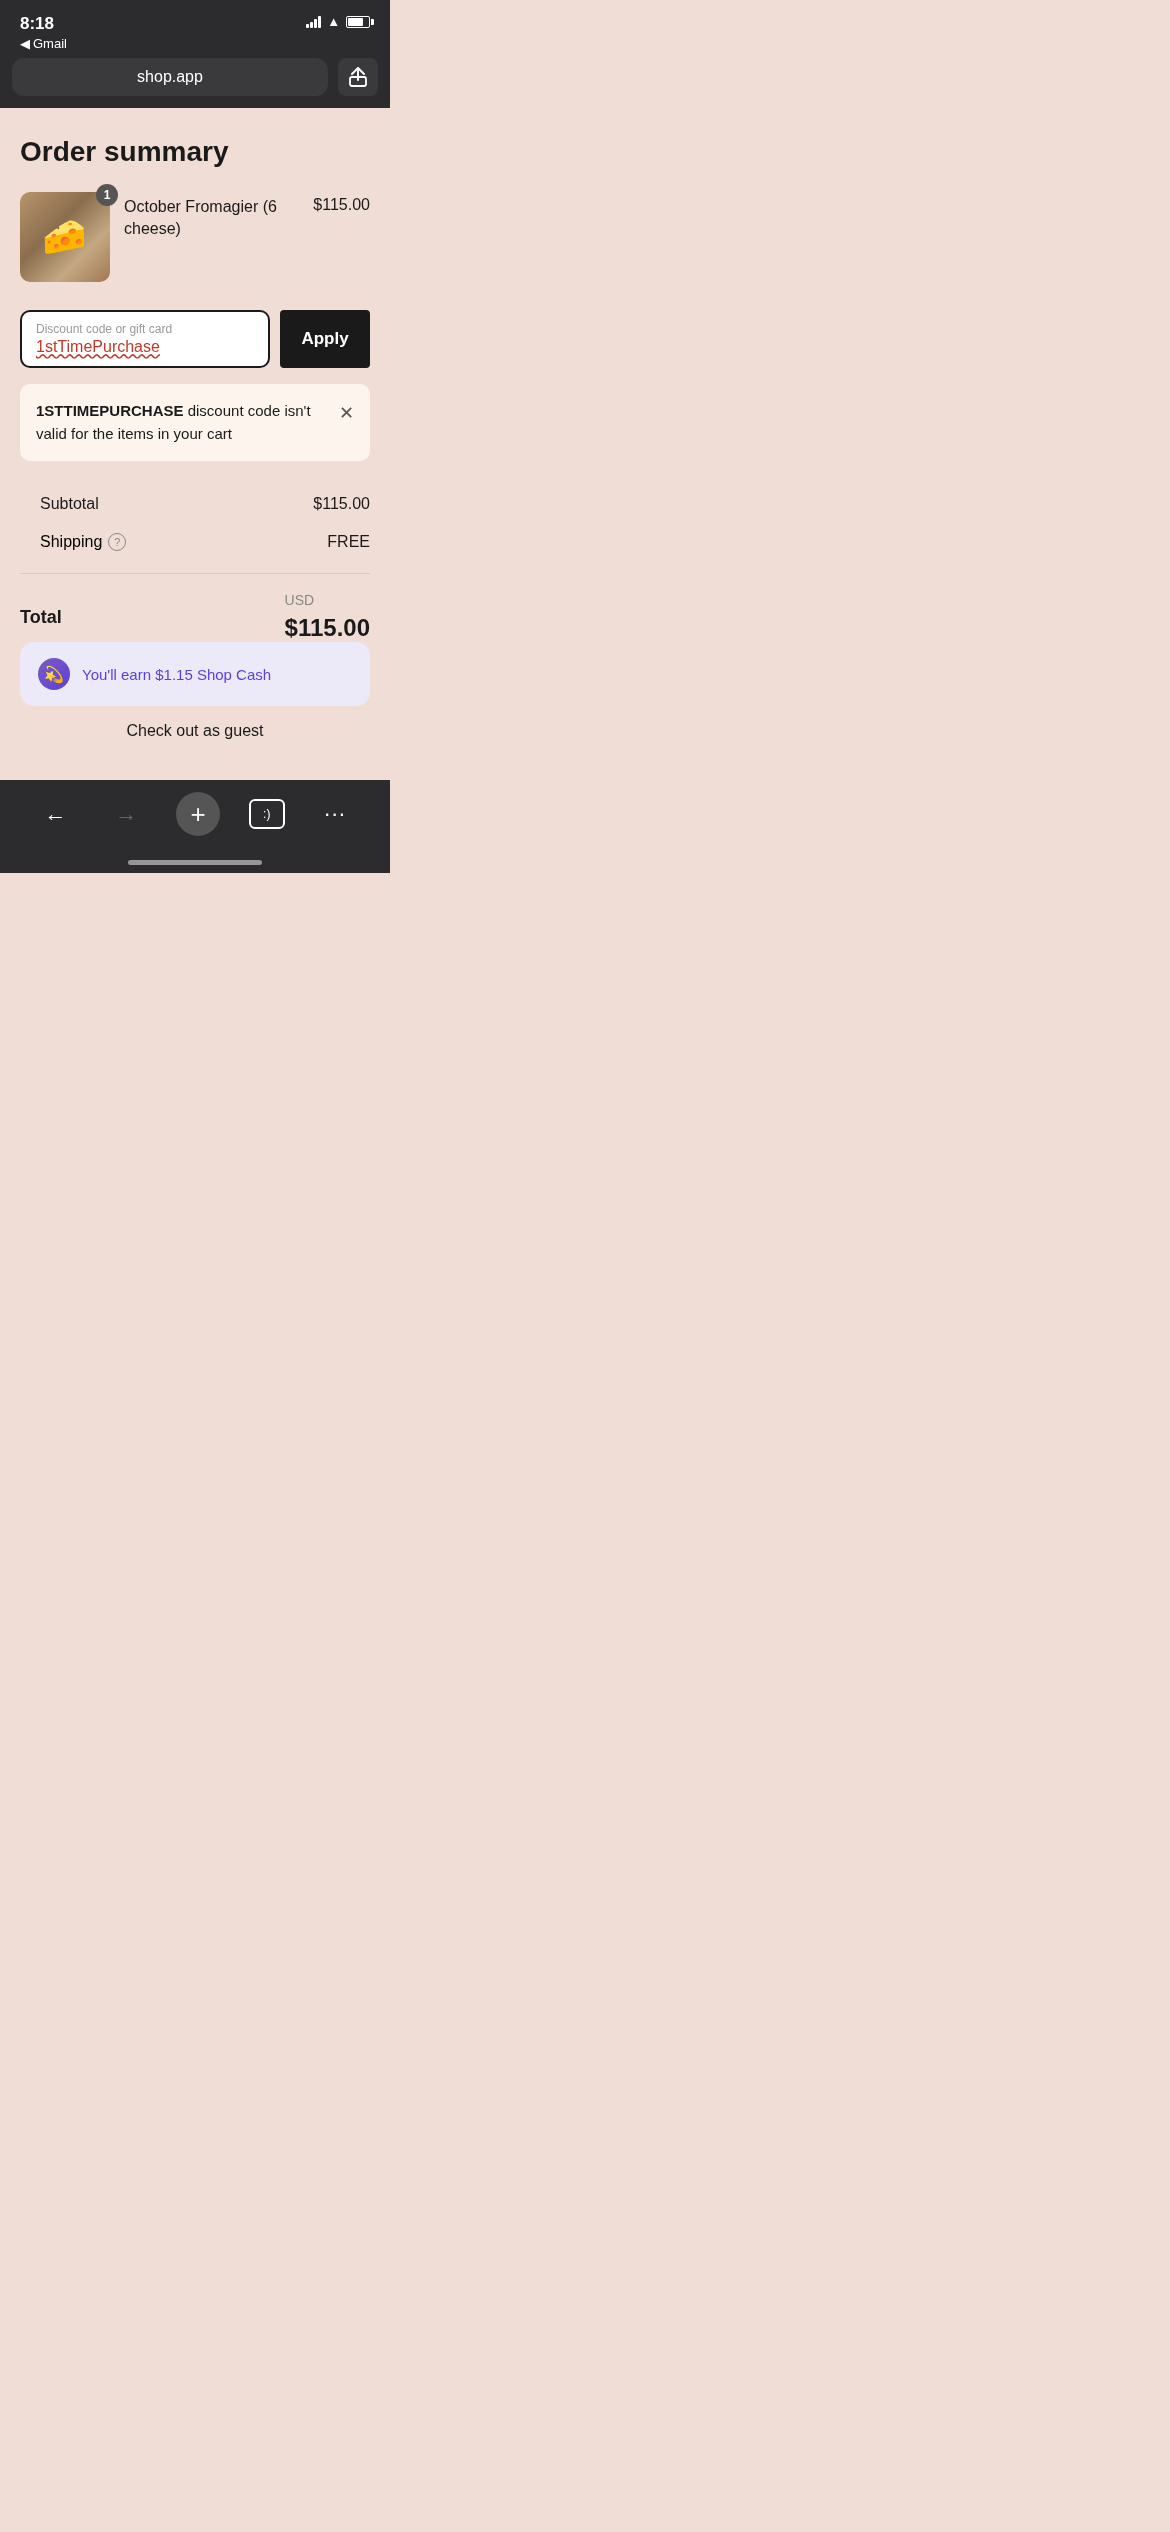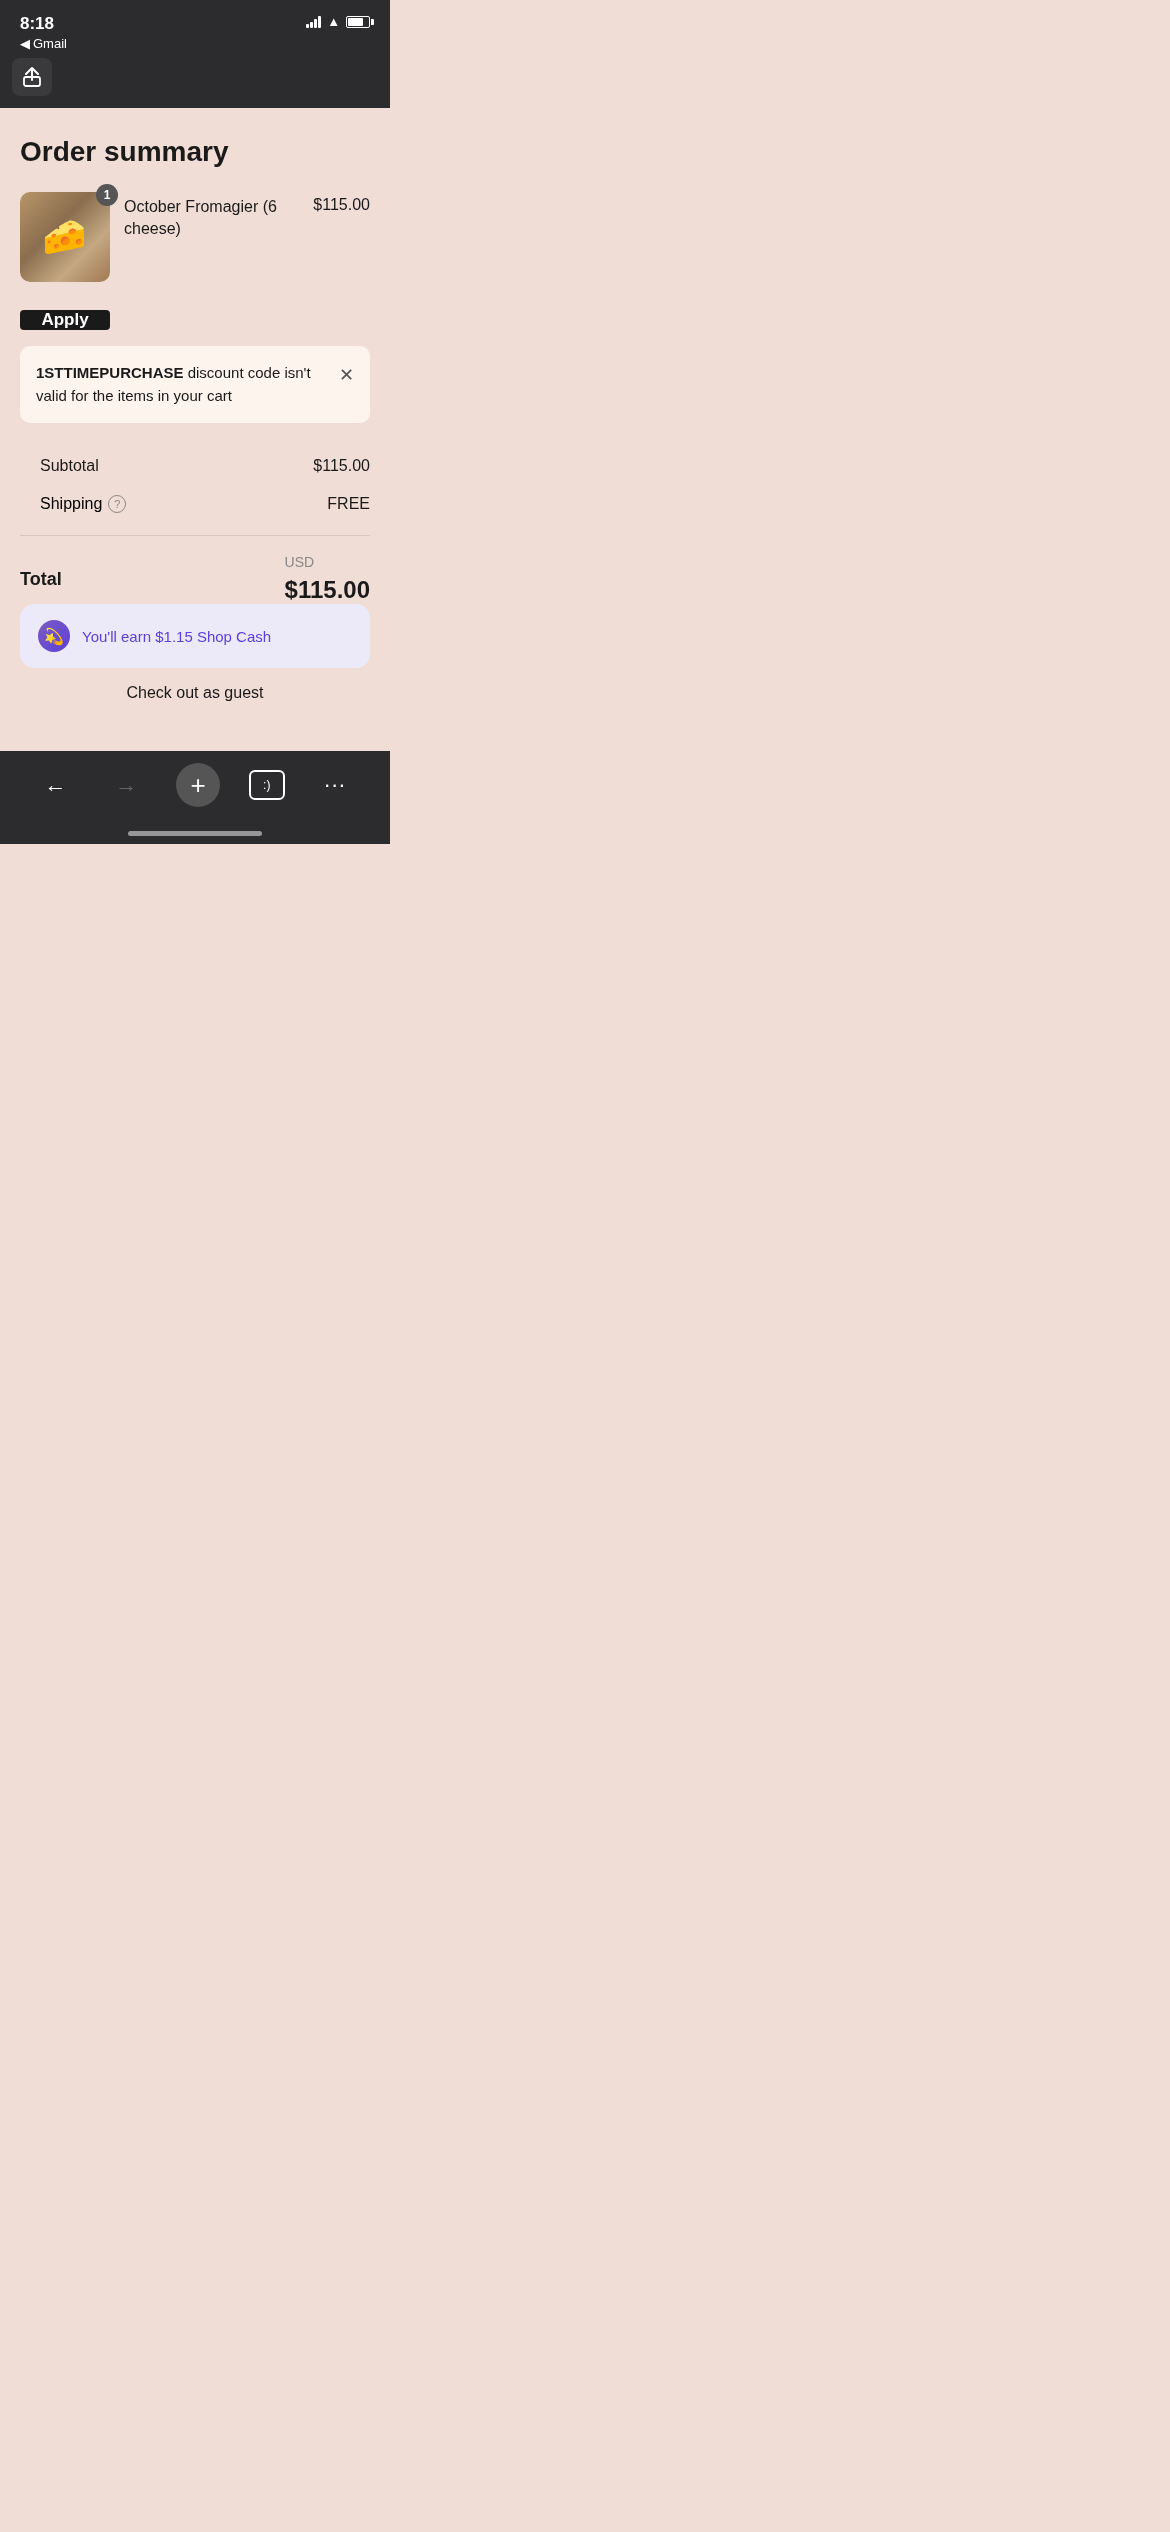--- a/index.html
+++ b/index.html
@@ -462,20 +462,23 @@
       <span style="height:12px;"></span>
     </div>
     <span class="wifi-icon">▲</span>
     <div class="battery-icon">
       <div class="battery-fill"></div>
     </div>
   </div>
 </div>
 
 <div class="browser-bar">
+  <div class="url-bar">
+    <span class="url-text">shop.app</span>
+  </div>
   <button class="share-btn">
     <svg width="18" height="20" viewBox="0 0 18 20" fill="none" xmlns="http://www.w3.org/2000/svg">
       <path d="M9 1v12M3 7l6-6 6 6" stroke="white" stroke-width="2" stroke-linecap="round" stroke-linejoin="round"></path>
       <rect x="1" y="10" width="16" height="9" rx="2" stroke="white" stroke-width="1.8" fill="none"></rect>
     </svg>
   </button>
 </div>
 
 <div class="content">
 
@@ -490,20 +493,24 @@
       <div class="item-badge">1</div>
     </div>
     <div class="product-info">
       <span class="product-name">October Fromagier (6 cheese)</span>
     </div>
     <span class="product-price">$115.00</span>
   </div>
 
   
   <div class="discount-row">
+    <div class="discount-input-wrap">
+      <span class="discount-label">Discount code or gift card</span>
+      <span class="discount-value">1stTimePurchase</span>
+    </div>
     <button class="apply-btn">Apply</button>
   </div>
 
   
   <div class="error-message">
     <span class="error-text">
       <strong>1STTIMEPURCHASE</strong><span> discount code isn't valid for the items in your cart</span>
     </span>
     <button class="close-btn">✕</button>
   </div>

